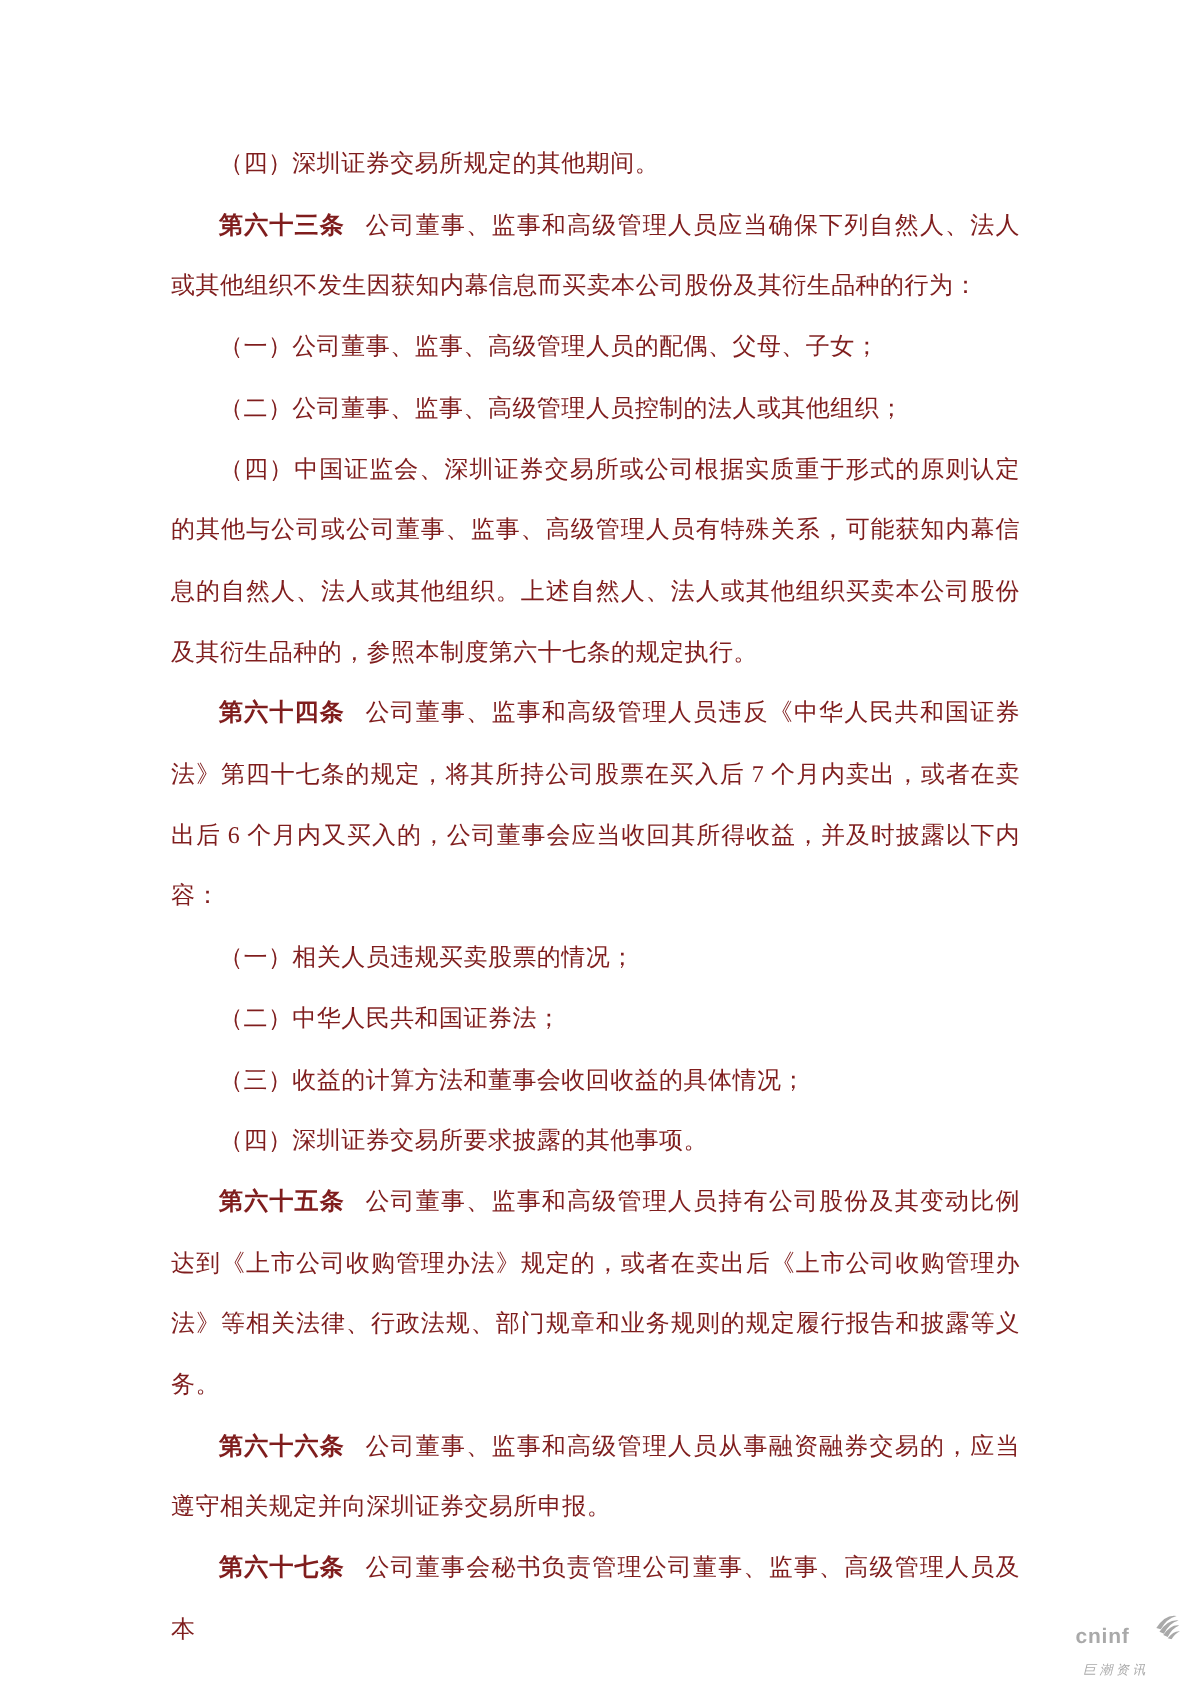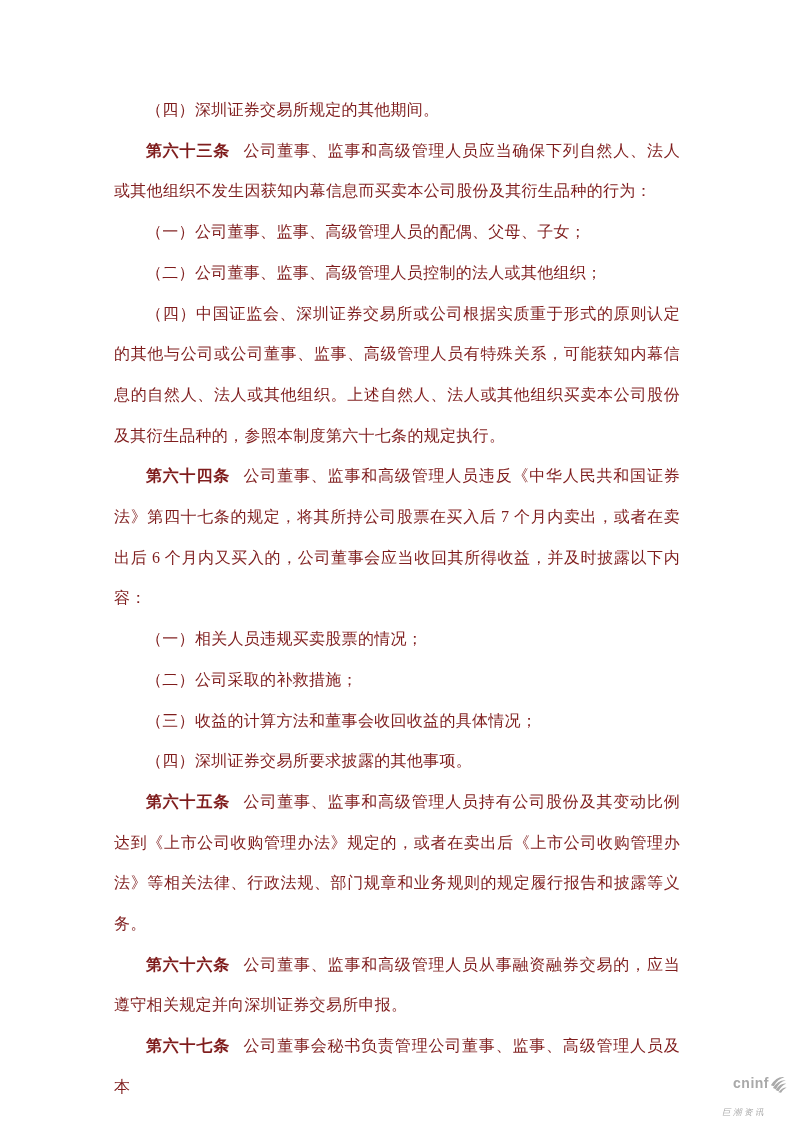--- a/index.html
+++ b/index.html
@@ -36,22 +36,23 @@
     position: absolute;
     top: 1076px;
     right: 6px;
     text-align: right;
     color: #a9a9a9;
     font-family: "Liberation Sans", "DejaVu Sans", sans-serif;
     line-height: 1;
   }
   .cninfo-row1 {
     display: flex;
-    align-items: flex-start;
+    align-items: flex-end;
     justify-content: flex-end;
+    gap: 16px;
   }
   .cninfo-word {
     font-weight: bold;
     font-size: 14px;
     letter-spacing: 0.5px;
   }
   .cninfo-swirl { margin-left: 1px; display: inline-block; }
   .cninfo-cn {
     font-size: 8.5px;
     letter-spacing: 2.5px;
@@ -69,21 +70,21 @@
 <body>
 
 <div class="doc-body">
   <p class="para"><span>（四）深圳证券交易所规定的其他期间。</span></p>
   <p class="para"><b class="term">第六十三条</b><span>公司董事、监事和高级管理人员应当确保下列自然人、法人或其他组织不发生因获知内幕信息而买卖本公司股份及其衍生品种的行为：</span></p>
   <p class="para"><span>（一）公司董事、监事、高级管理人员的配偶、父母、子女；</span></p>
   <p class="para"><span>（二）公司董事、监事、高级管理人员控制的法人或其他组织；</span></p>
   <p class="para"><span>（四）中国证监会、深圳证券交易所或公司根据实质重于形式的原则认定的其他与公司或公司董事、监事、高级管理人员有特殊关系，可能获知内幕信息的自然人、法人或其他组织。上述自然人、法人或其他组织买卖本公司股份及其衍生品种的，参照本制度第六十七条的规定执行。</span></p>
   <p class="para"><b class="term">第六十四条</b><span>公司董事、监事和高级管理人员违反《中华人民共和国证券法》第四十七条的规定，将其所持公司股票在买入后 7 个月内卖出，或者在卖出后 6 个月内又买入的，公司董事会应当收回其所得收益，并及时披露以下内容：</span></p>
   <p class="para"><span>（一）相关人员违规买卖股票的情况；</span></p>
-  <p class="para"><span>（二）公司采取的补救措施；</span></p>
+  <p class="para"><span>（二）中华人民共和国证券法；</span></p>
   <p class="para"><span>（三）收益的计算方法和董事会收回收益的具体情况；</span></p>
   <p class="para"><span>（四）深圳证券交易所要求披露的其他事项。</span></p>
   <p class="para"><b class="term">第六十五条</b><span>公司董事、监事和高级管理人员持有公司股份及其变动比例达到《上市公司收购管理办法》规定的，或者在卖出后《上市公司收购管理办法》等相关法律、行政法规、部门规章和业务规则的规定履行报告和披露等义务。</span></p>
   <p class="para"><b class="term">第六十六条</b><span>公司董事、监事和高级管理人员从事融资融券交易的，应当遵守相关规定并向深圳证券交易所申报。</span></p>
   <p class="para"><b class="term">第六十七条</b><span>公司董事会秘书负责管理公司董事、监事、高级管理人员及本</span></p>
 </div>
 
 <div class="cninfo-badge">
   <div class="cninfo-row1">
     <span class="cninfo-word">cninf</span>

